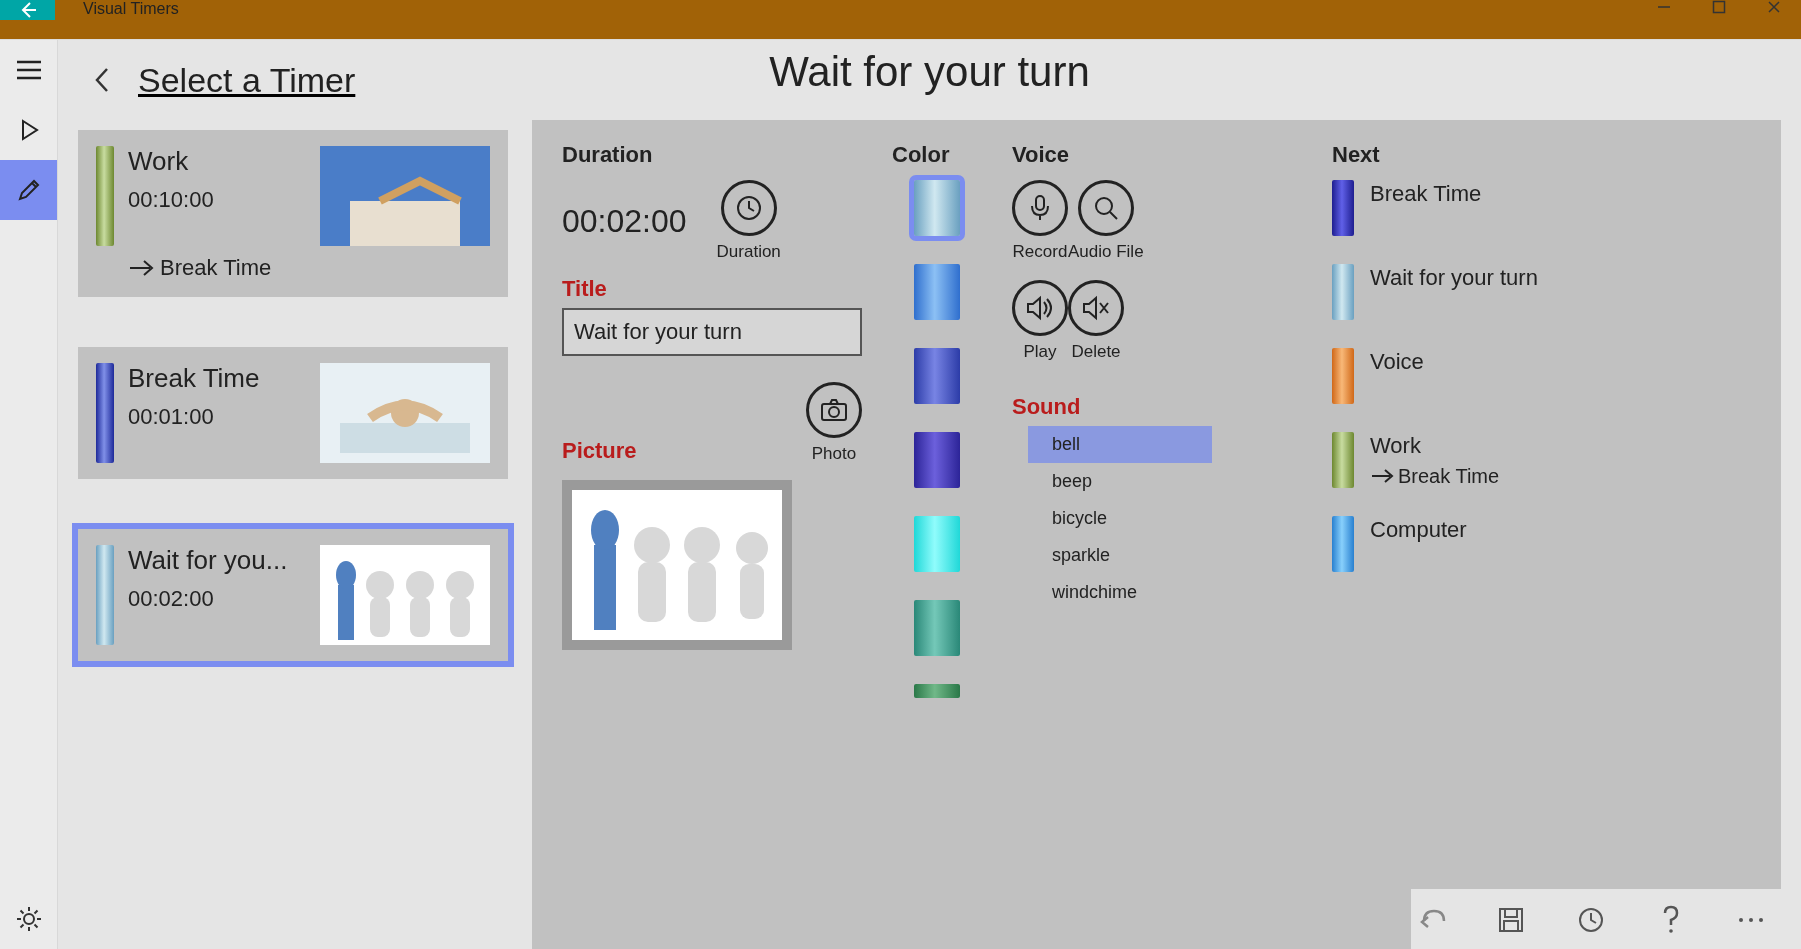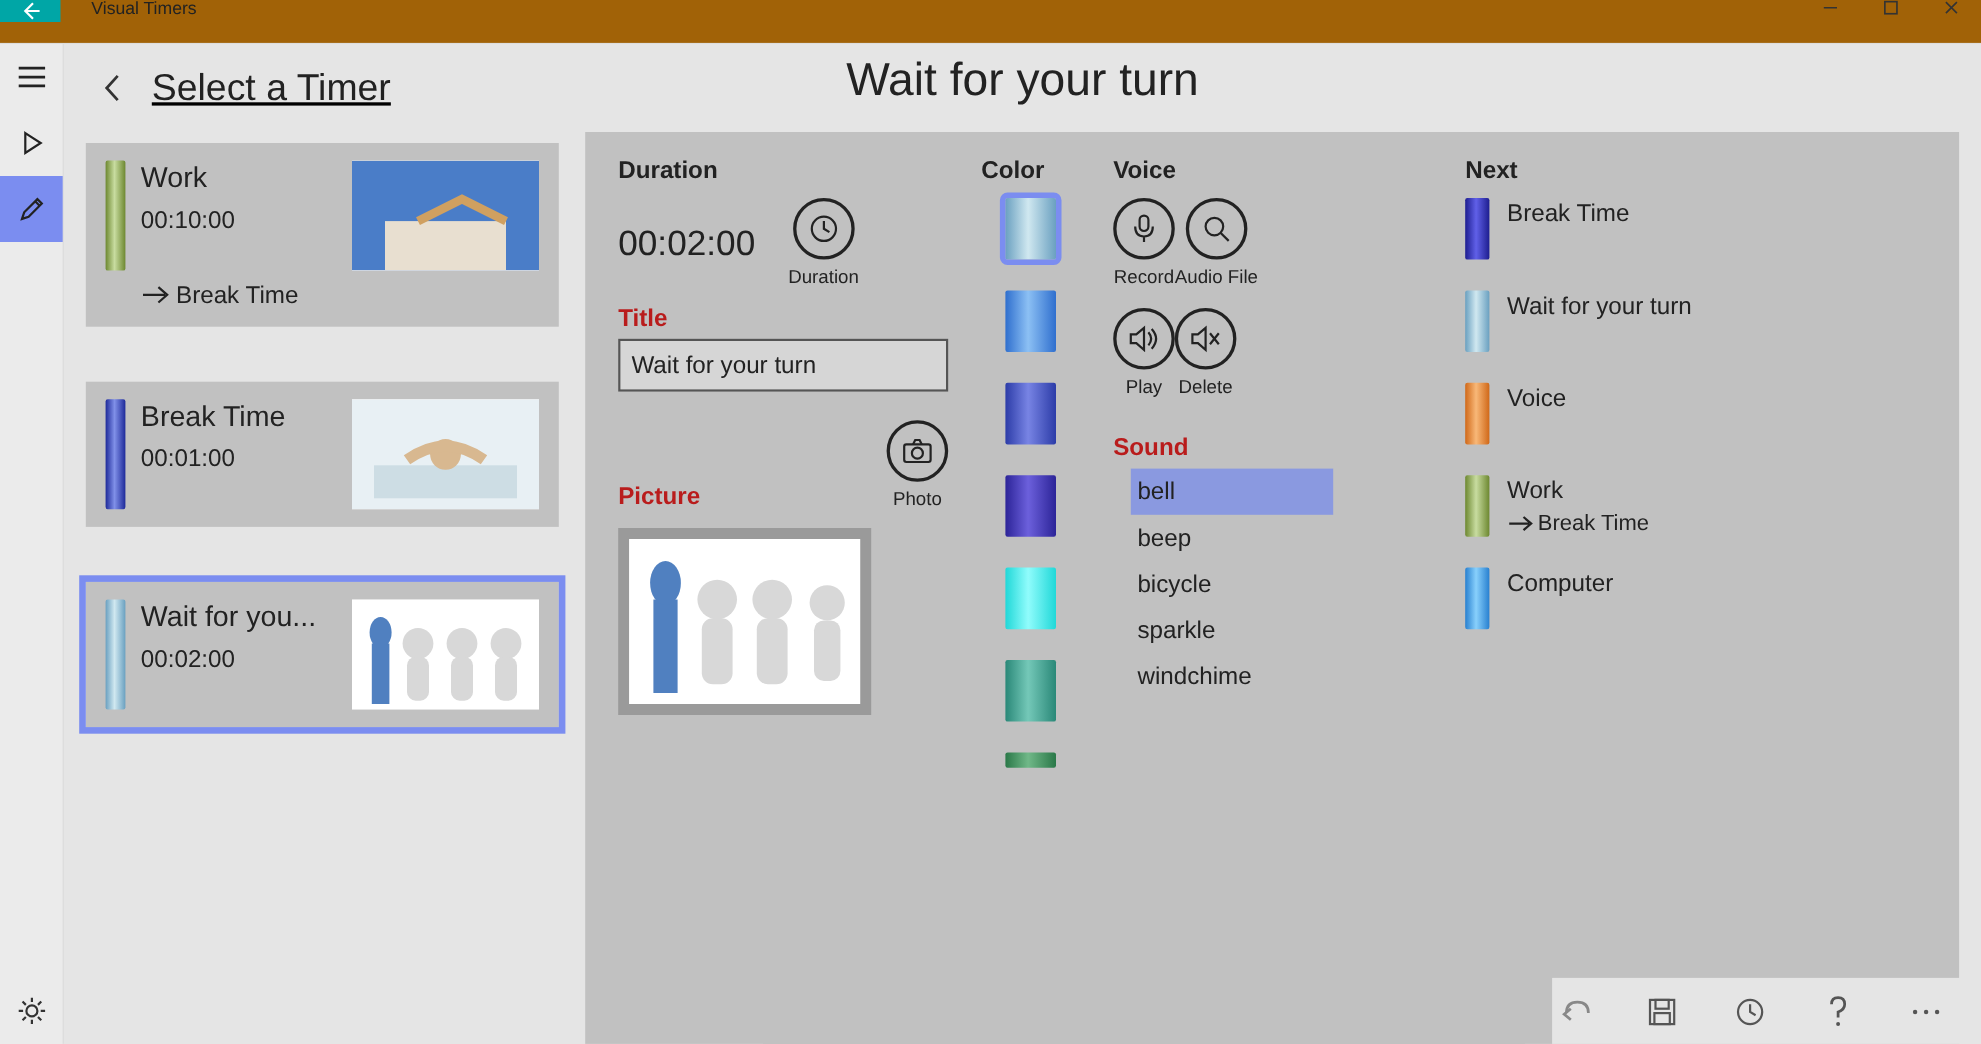--- a/index.html
+++ b/index.html
@@ -69,21 +69,21 @@
   .picture-box { width: 230px; height: 170px; background: #9a9a9a; padding: 10px; margin-top: 10px; }
   .picture-inner { width: 100%; height: 100%; background: #fff; display:flex;align-items:center;justify-content:center; }
   
   .color-swatch { width: 46px; height: 56px; border-radius: 2px; margin: 0 auto 28px auto; }
   .color-swatch.selected { outline: 5px solid #7b8df0; }
   .color-swatch.last { height: 14px; margin-bottom:0; }
   
   .voice-row { display: flex; margin-bottom: 18px; }
   
   .sound-list { display: flex; flex-direction: column; width: 200px; padding-left: 16px; }
-  .sound-item { padding: 8px 6px; font-size: 22px; color: #222; }
+  .sound-item { padding: 8px 24px; font-size: 18px; color: #222; }
   .sound-item.selected { background: #8a99e0; }
   
   .next-list { display: flex; flex-direction: column; gap: 28px; }
   .next-item { display: flex; align-items: flex-start; gap: 16px; }
   .next-bar { width: 22px; height: 56px; border-radius: 2px; flex-shrink:0;}
   .next-text { font-size: 22px; color: #222; line-height: 1.3; }
   .next-sub { display: flex; align-items: center; gap: 4px; font-size: 20px; color: #222; margin-top: 4px;}
   
   
   .cmd-bar { position: absolute; bottom: 0; right: 0; height: 60px; background: #e5e5e5; display: flex; align-items: center; gap: 40px; padding-right: 30px; border-top:1px solid transparent;}

